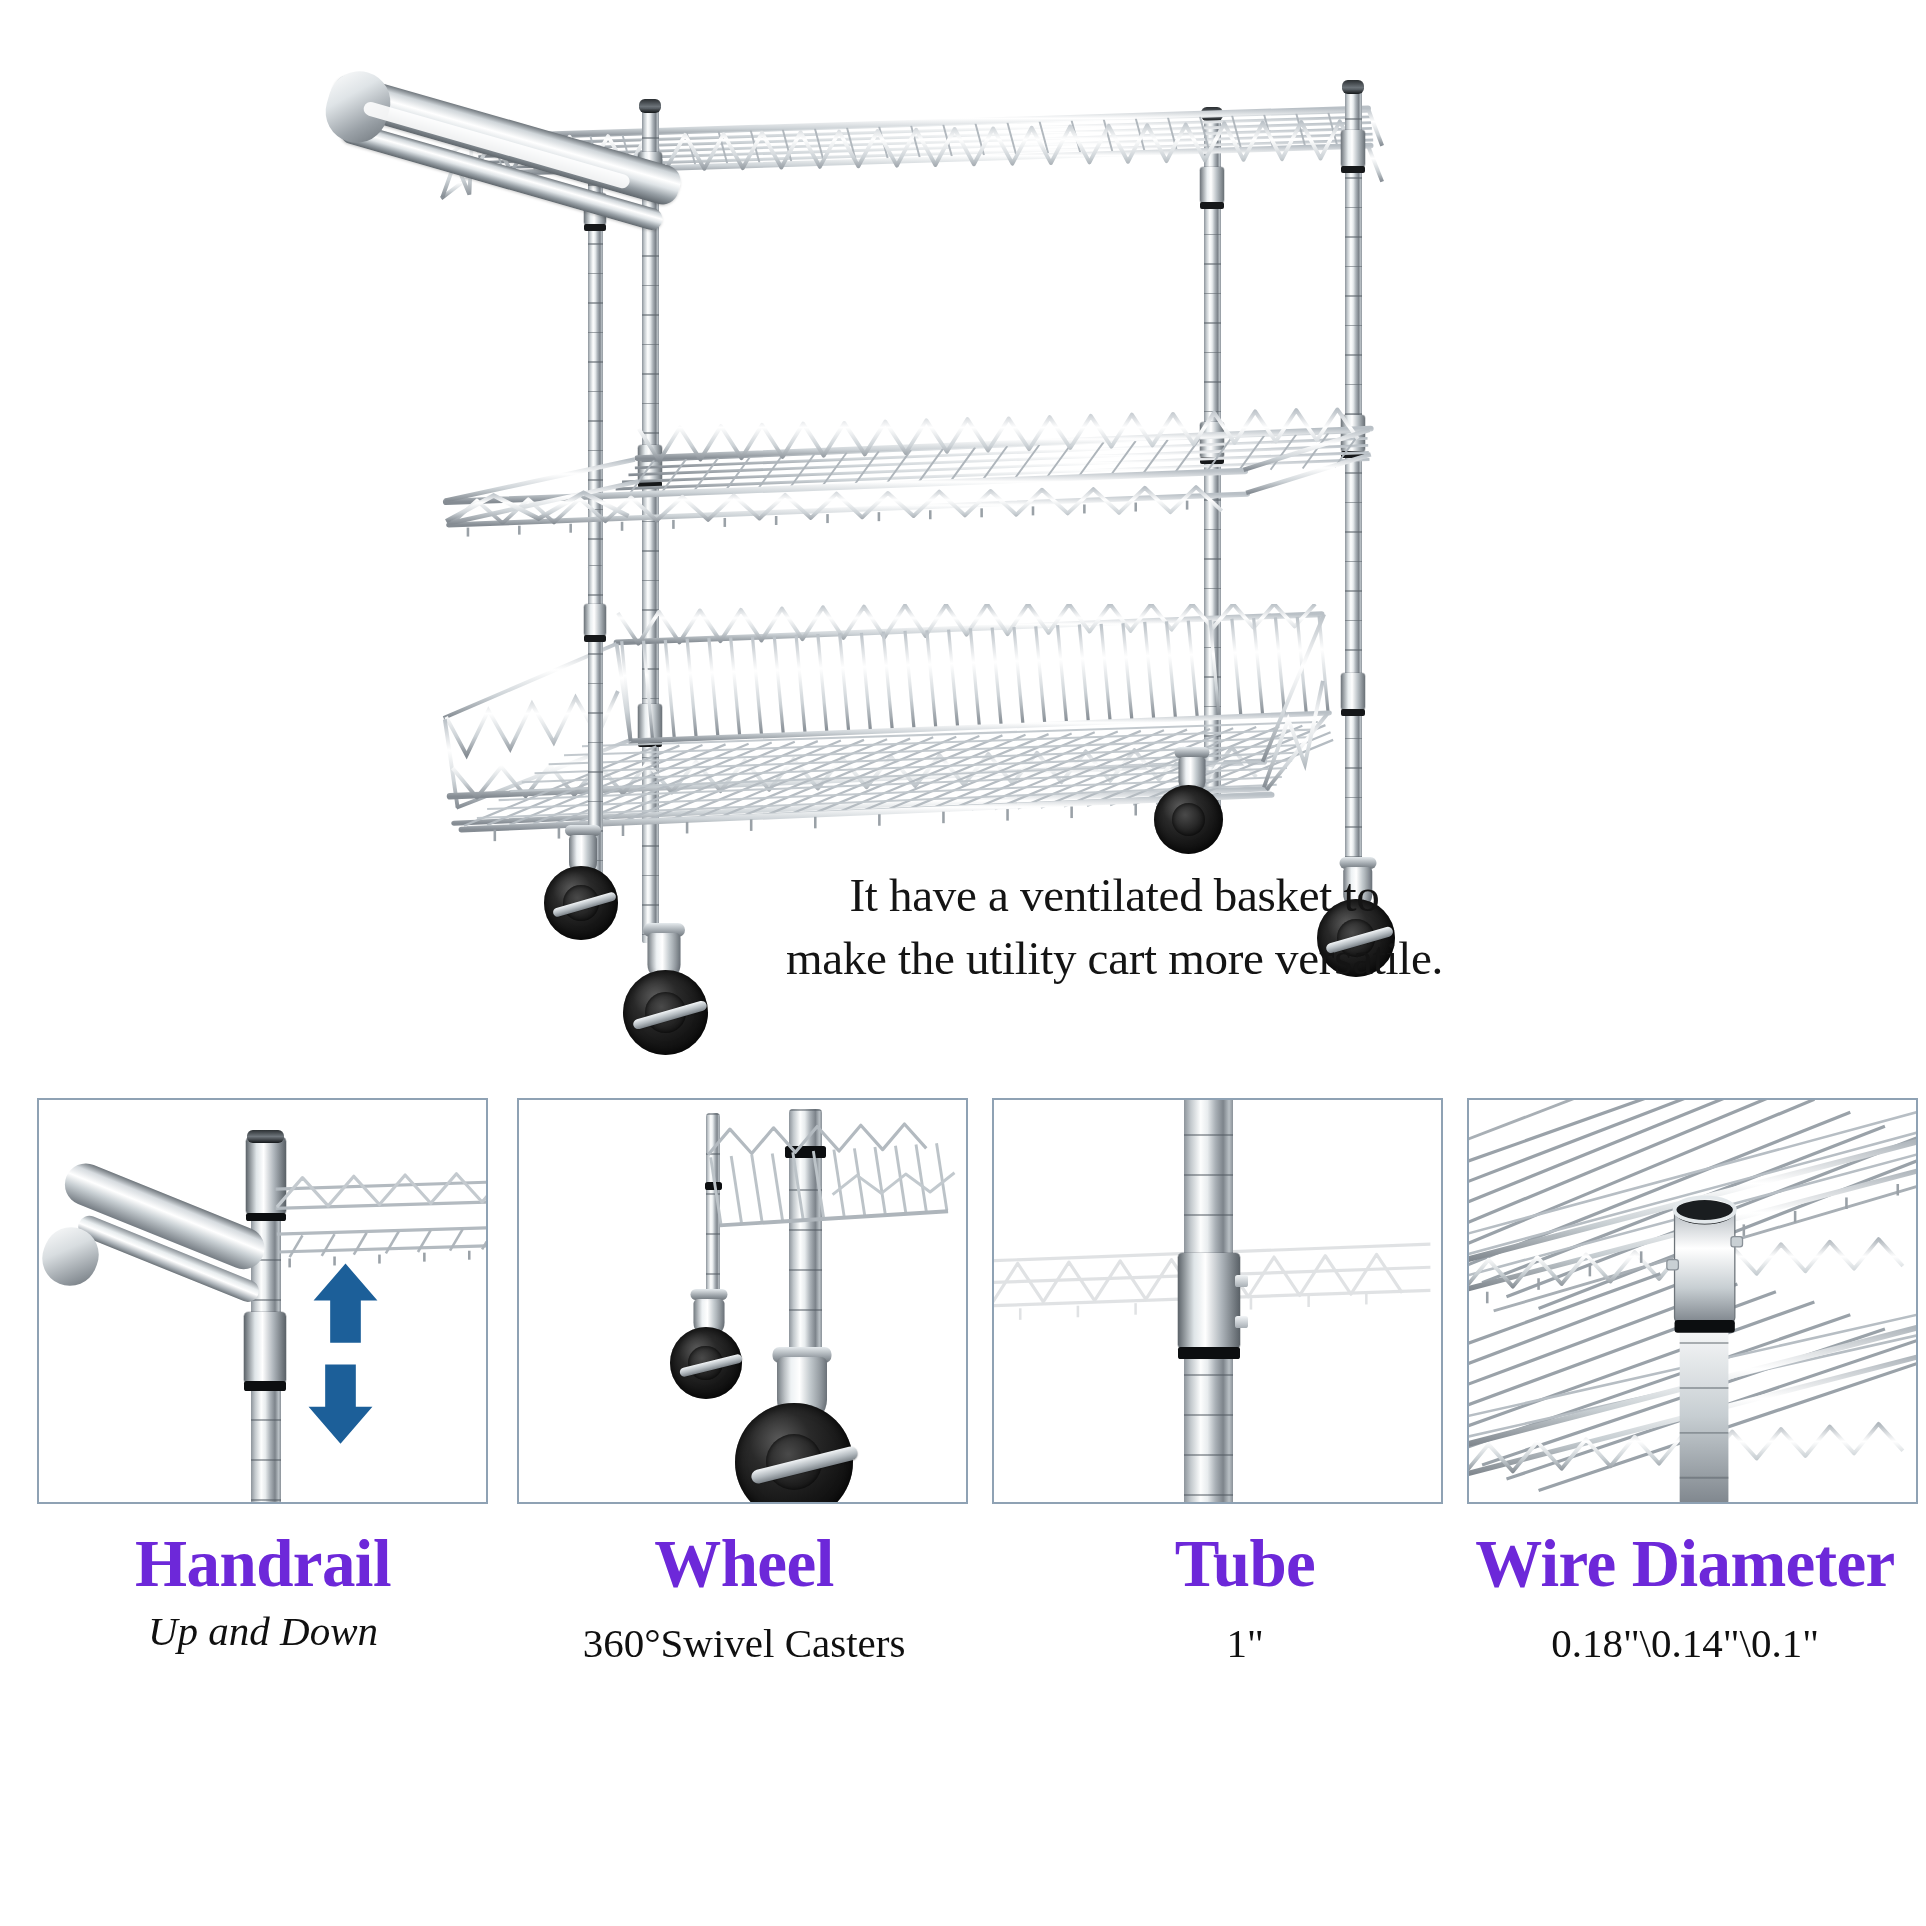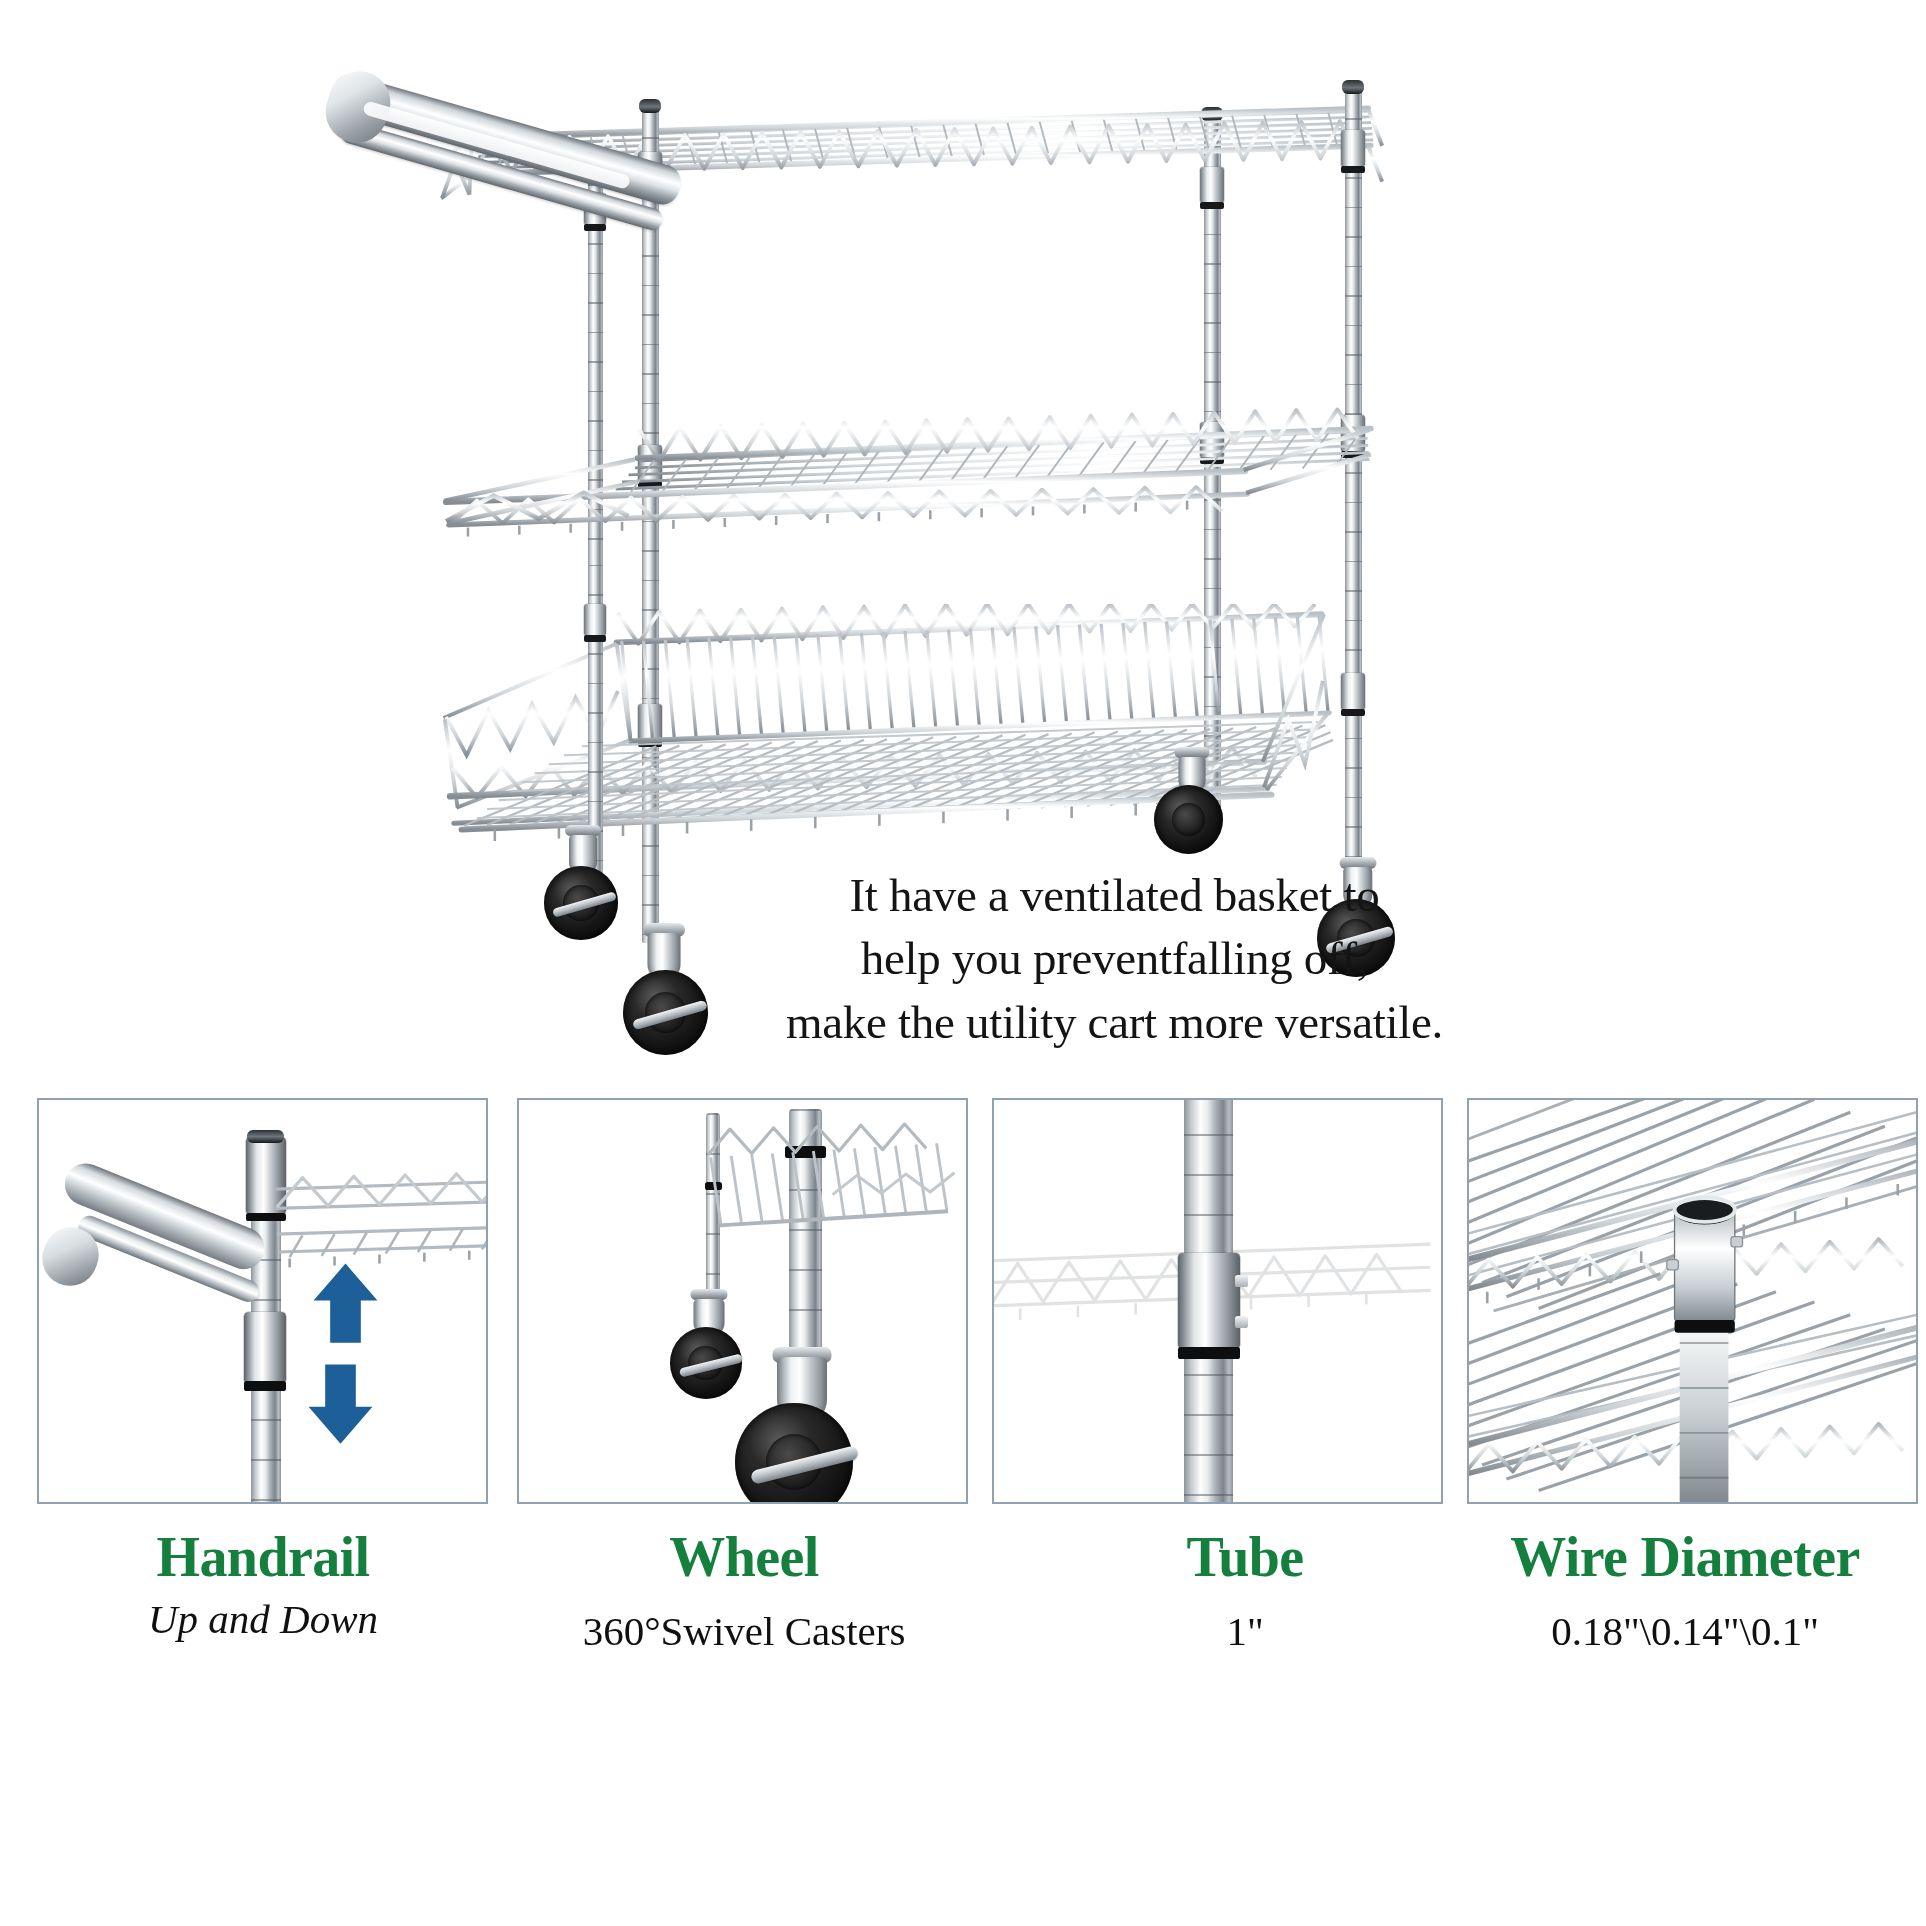--- a/index.html
+++ b/index.html
@@ -78,22 +78,22 @@
 
   
   #panels { position:absolute; left:0; top:1098px; width:1926px; height:411px; }
   .panel { position:absolute; top:0; width:451px; height:406px;
     border:2.6px solid #8fa2b4; background:#ffffff; overflow:hidden; }
   .panel-inner { position:absolute; inset:0; overflow:hidden; }
 
   
   #labels { position:absolute; left:0; top:1528px; width:1926px; height:270px; }
   .label-col { position:absolute; top:0; width:488px; text-align:center; }
-  .label-title { font-family:"Liberation Serif", serif; font-weight:bold; font-size:56px;
-    color:#15803d; line-height:1.06; white-space:nowrap; letter-spacing:-0.6px; }
+  .label-title { font-family:"Liberation Serif", serif; font-weight:bold; font-size:67px;
+    color:#6d28d9; line-height:1.06; white-space:nowrap; letter-spacing:-0.6px; }
   .label-sub { font-family:"Liberation Serif", serif; font-size:41px; color:#101010;
     line-height:1.32; margin-top:16.7px; white-space:nowrap; }
 
   
   .p-post { position:absolute; border-radius:3.9px; }
   .p-post::after{content:"";position:absolute;inset:0;border-radius:3.9px;
     background:repeating-linear-gradient(180deg, rgba(80,88,96,.5) 0 1.9px, rgba(255,255,255,0) 1.9px 40px);}
   .p-collar { position:absolute; border-radius:4.5px;
     background:linear-gradient(90deg,#5d646a,#dfe5e8 26%,#ffffff 44%,#aeb5bb 70%,#5a6167);
     box-shadow:0 0 0 0.6px rgba(60,68,75,.4); }
@@ -493,21 +493,20 @@
       <div class="swivel" style="width:37px;height:12.2px;"></div>
       <div class="fork" style="width:29.5px;height:42px;"></div>
       <div class="tyre" style="left:0px; top:32px; width:78px; height:78px;"></div>
       <div class="brake" style="left:7.7px; top:68px; width:69px; height:9.6px; transform:rotate(-16deg);"></div>
     </div>
 
   </div>
 
   <div id="caption">
     <div>It have a ventilated basket to</div>
-    <div>help you preventfalling off,</div>
     <div>make the utility cart more versatile.</div>
   </div>
 </div>
 
 <div id="panels">
 
   <div class="panel" style="left:37px;">
     <div class="panel-inner">
 
       <div class="p-post chrome-v" style="left:212px; top:39px; width:29.5px; height:372px;"></div>

